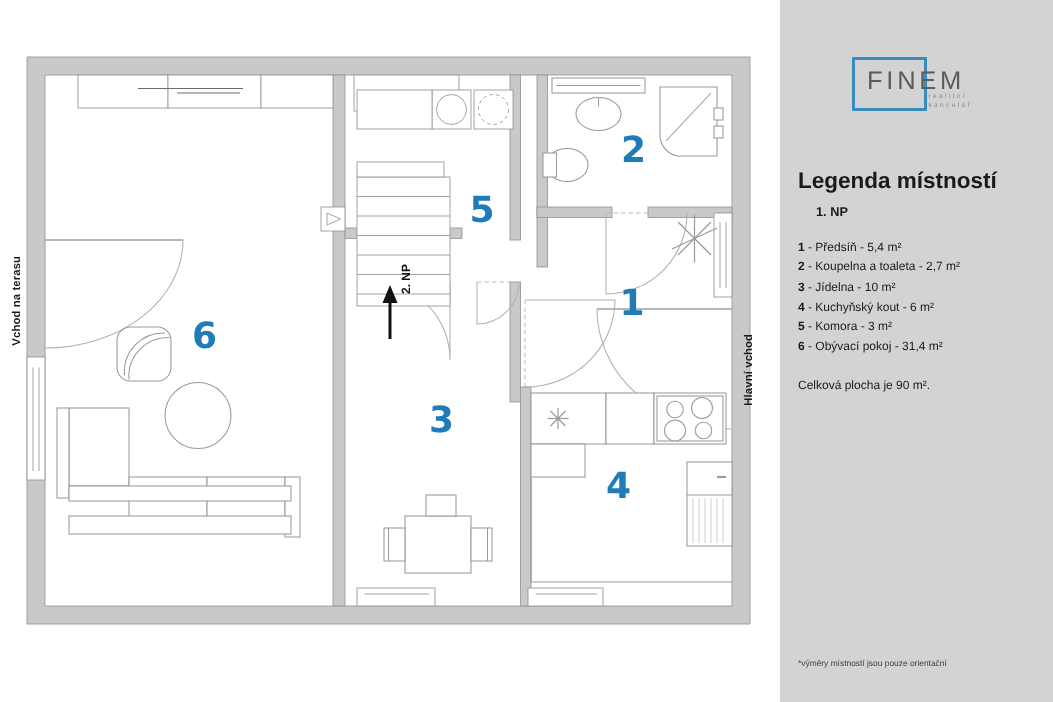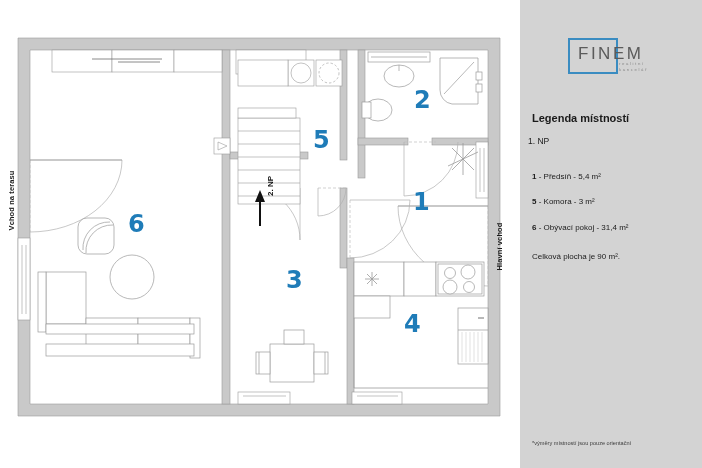--- a/index.html
+++ b/index.html
@@ -102,44 +102,43 @@
     letter-spacing: 1.6px;
     color: #8a8a8a;
     white-space: nowrap;
   }
   #logo-sub1 { top: 23px; }
   #logo-sub2 { top: 29px; }
 
   #legend-title {
     position: absolute;
     left: 12px; top: 112px;
-    font-size: 11px;
+    font-size: 15px;
     font-weight: bold;
     color: #1a1a1a;
   }
   #legend-floor {
     position: absolute;
-    left: 8px; top: 136px;
+    left: 24px; top: 136px;
     font-size: 8.5px;
-    font-weight: normal;
+    font-weight: bold;
     color: #1a1a1a;
   }
   #legend-list {
     position: absolute;
     left: 12px; top: 158px;
     width: 168px;
     margin: 0; padding: 0;
     list-style: none;
   }
   #legend-list li {
     font-size: 8px;
     color: #1a1a1a;
     line-height: 13.3px;
     white-space: nowrap;
-    margin-top: 12px;
   }
   #legend-list li b { font-weight: bold; }
   #legend-total {
     position: absolute;
     left: 12px; top: 252px;
     font-size: 8px;
     color: #1a1a1a;
   }
   #legend-note {
     position: absolute;
@@ -364,20 +363,23 @@
       <div id="logo-text">FINEM</div>
       <div id="logo-sub1">realitní</div>
       <div id="logo-sub2">kancelář</div>
     </div>
 
     <div id="legend-title">Legenda místností</div>
     <div id="legend-floor">1. NP</div>
 
     <ul id="legend-list">
         <li><b>1</b><span> - Předsíň - 5,4 m²</span></li>
+        <li><b>2</b><span> - Koupelna a toaleta - 2,7 m²</span></li>
+        <li><b>3</b><span> - Jídelna - 10 m²</span></li>
+        <li><b>4</b><span> - Kuchyňský kout - 6 m²</span></li>
         <li><b>5</b><span> - Komora - 3 m²</span></li>
         <li><b>6</b><span> - Obývací pokoj - 31,4 m²</span></li>
       </ul>
 
     <div id="legend-total">Celková plocha je 90 m².</div>
     <div id="legend-note">*výměry místností jsou pouze orientační</div>
   </aside>
 
 </div>
 

